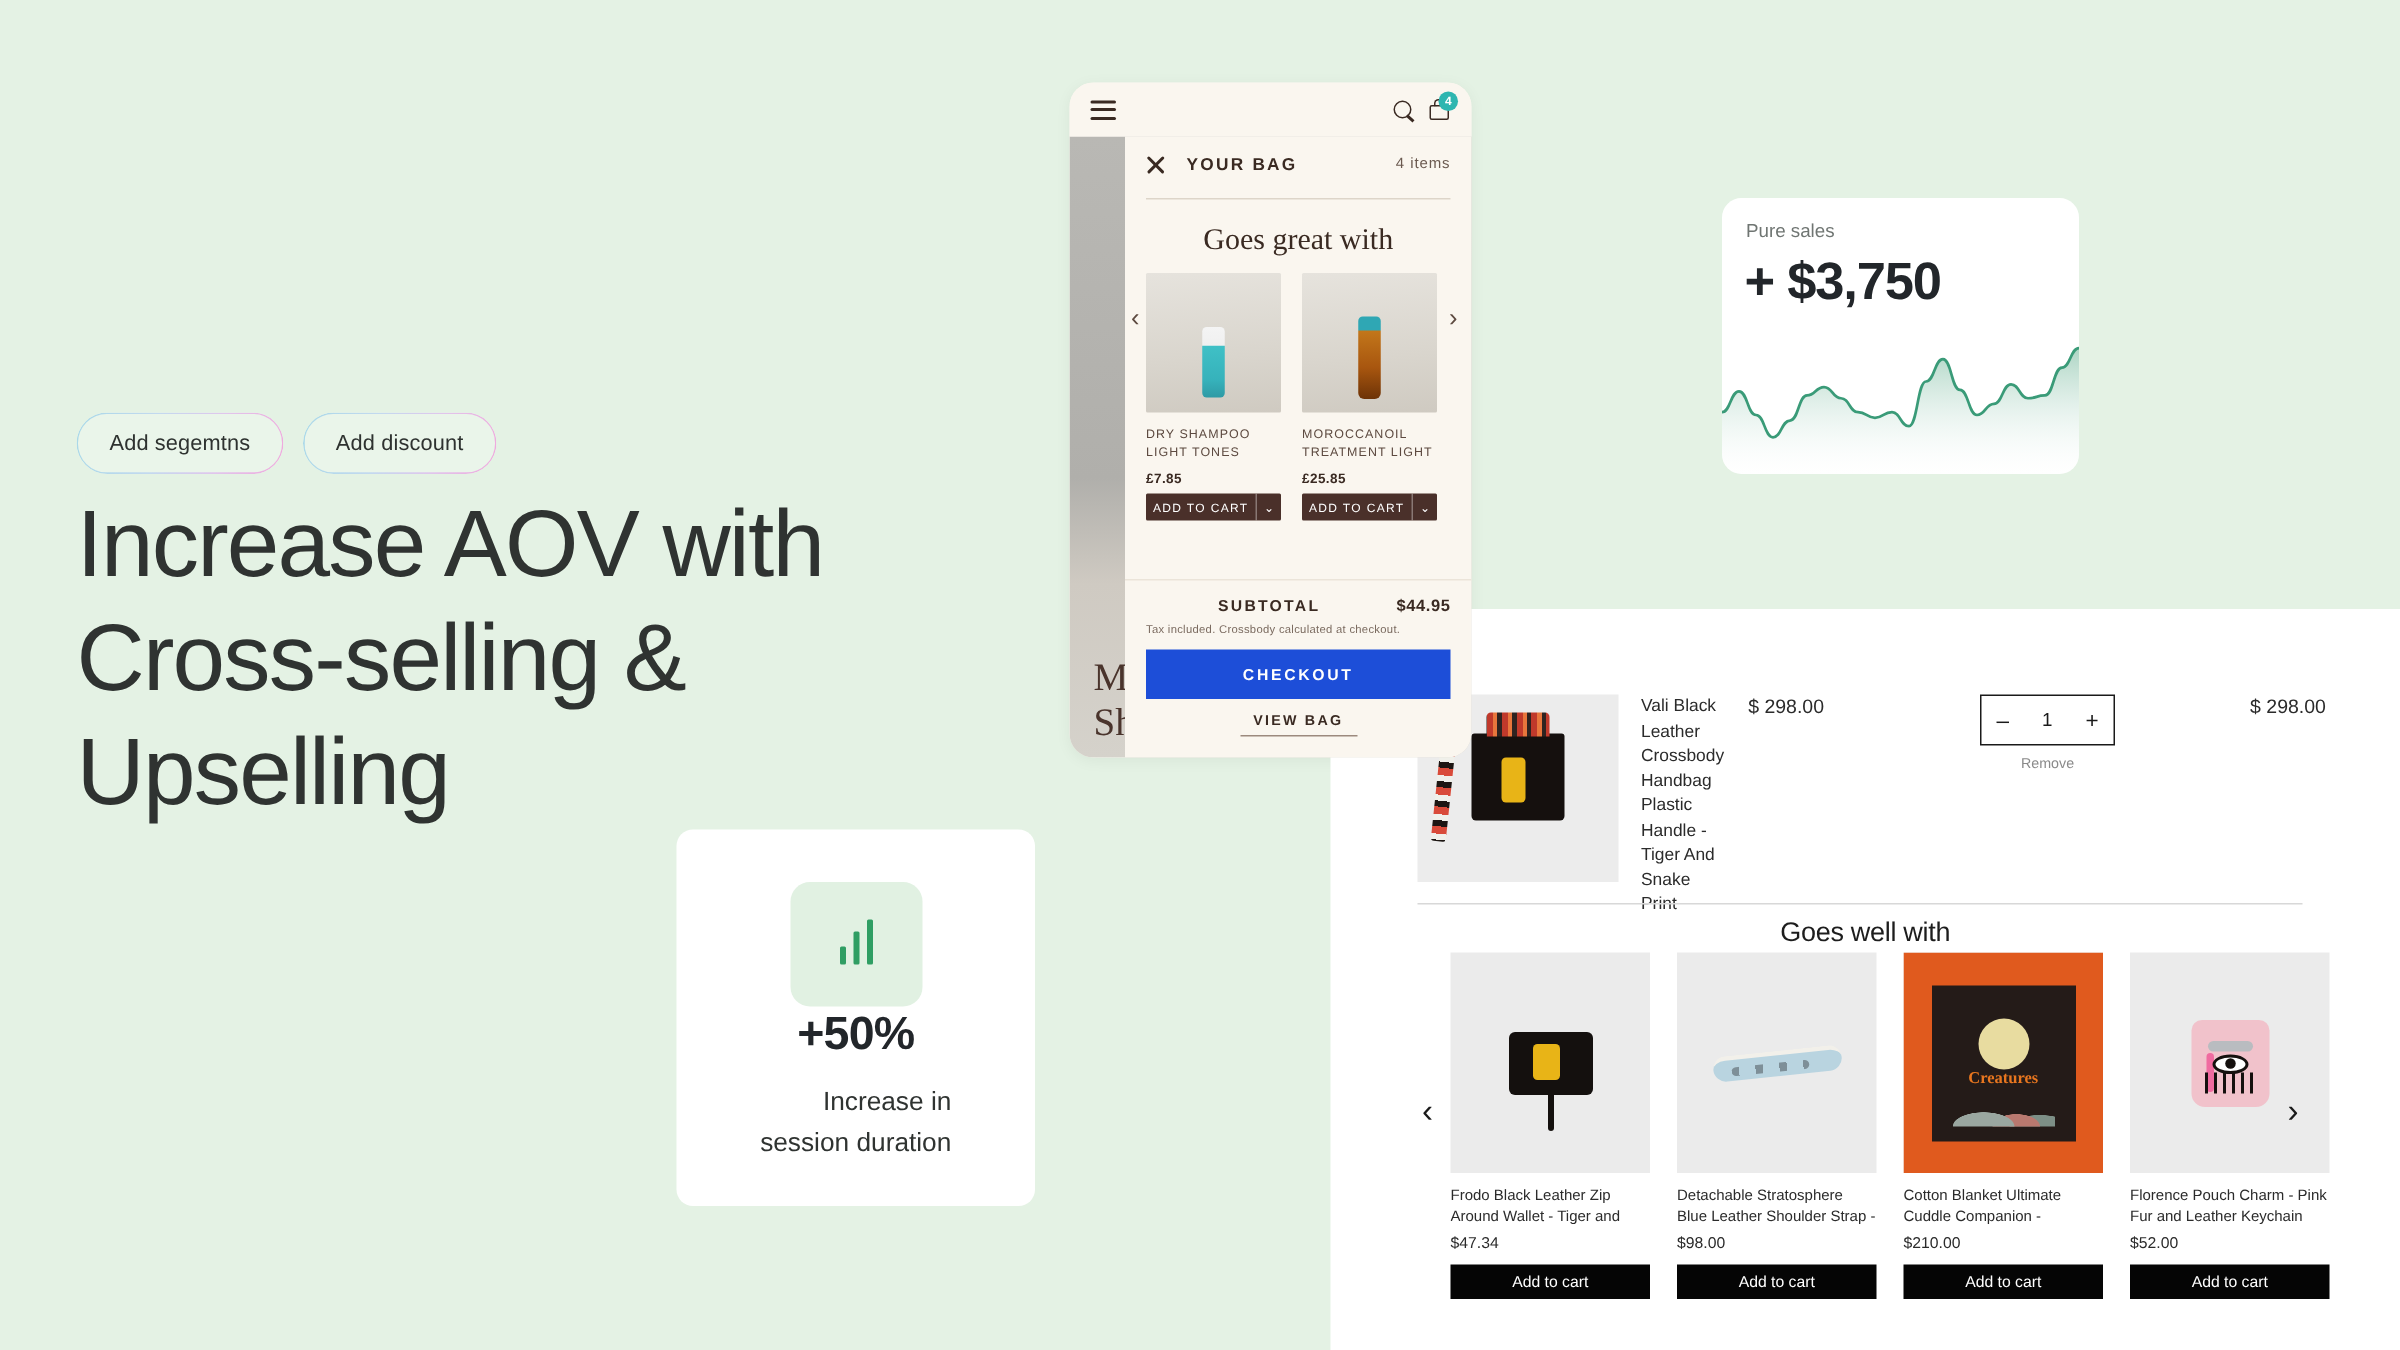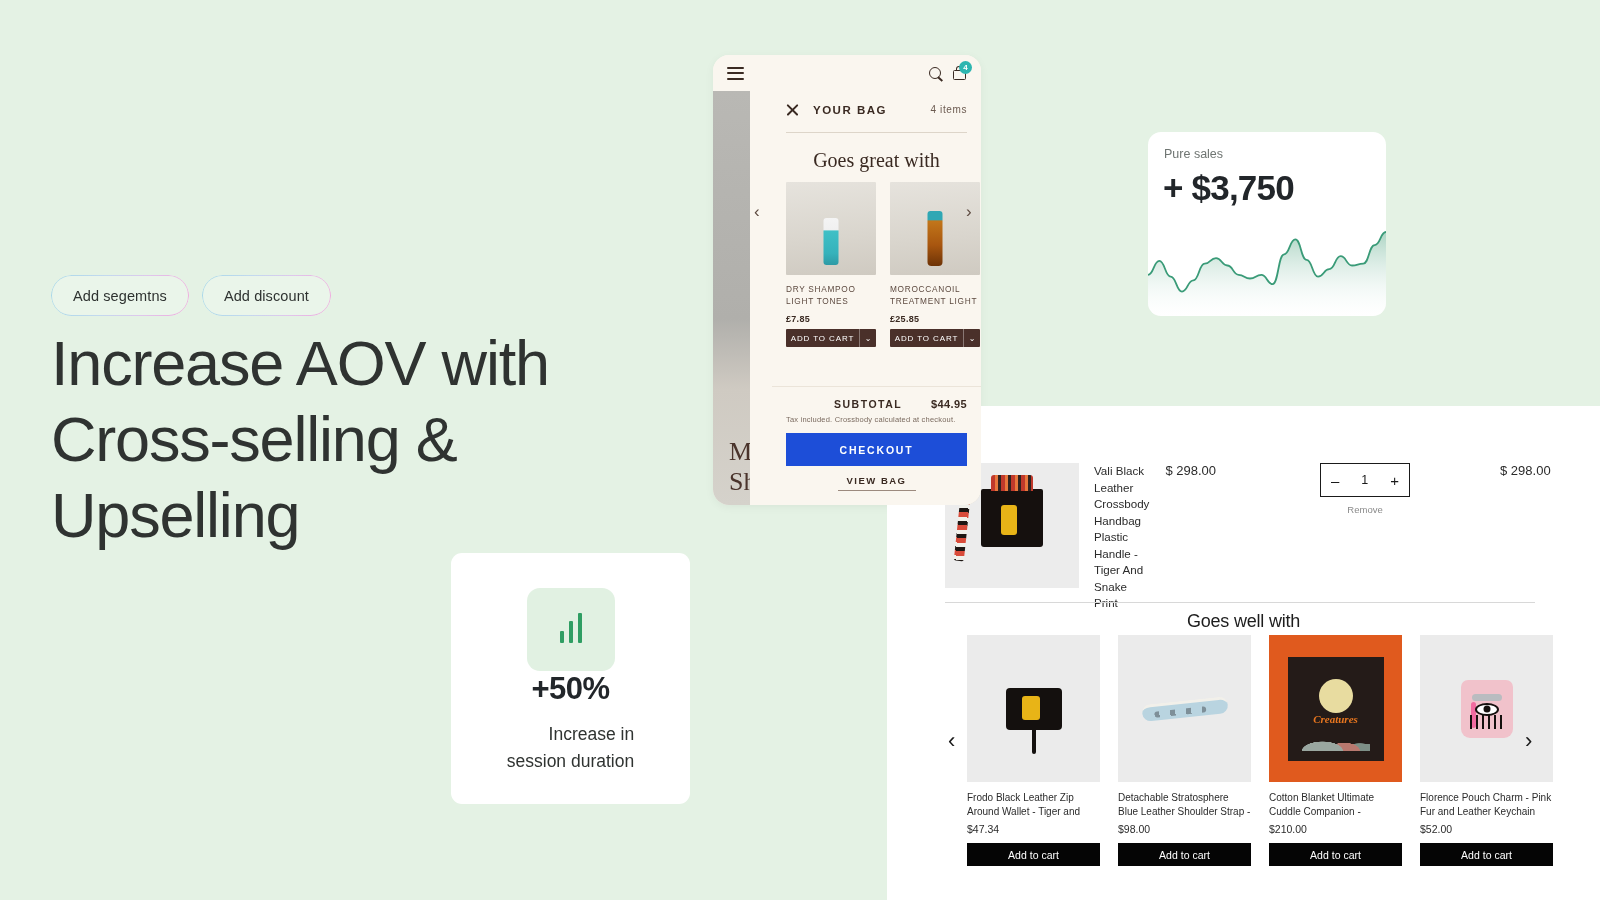--- a/index.html
+++ b/index.html
@@ -159,21 +159,21 @@
     position:absolute; left:16px; bottom:8px;
     font-family:"Liberation Serif", serif;
     font-size:26px; line-height:30px; color:#4a342c;
     white-space:nowrap;
   }
   .drawer {
     position:absolute; left:37px; top:36px;
     width:231px; height:414px;
     background:#faf6ef;
     z-index:2;
-    display:flex; flex-direction:column;padding-left:22px;
+    display:flex; flex-direction:column;
   }
   .drawer-head {
     display:flex; align-items:center;
     padding:12px 14px 10px 14px;
   }
   .x-icon { position:relative; width:13px; height:13px; }
   .x-icon::before, .x-icon::after {
     content:""; position:absolute; left:-1px; top:6px; width:15px; height:1.8px;
     background:#3a2a22; border-radius:1px;
   }
@@ -376,21 +376,21 @@
   .art-blanket {
     position:absolute; left:50%; top:50%; transform:translate(-50%,-50%);
     width:96px; height:104px; background:#241b18;
   }
   .art-moon {
     position:absolute; left:50%; top:22px; transform:translateX(-50%);
     width:34px; height:34px; border-radius:50%; background:#e8dca0;
   }
   .art-blanket-txt {
     position:absolute; left:0; right:0; top:56px; text-align:center;
-    color:#e8761f; font-size:11px; font-style:italic; font-weight:700;
+    color:#e8761f; font-size:11px; font-weight:700;
     font-family:"Liberation Serif", serif;
   }
   .art-blanket-hill {
     position:absolute; left:14px; bottom:10px; width:68px; height:22px;
     background:radial-gradient(ellipse at 30% 100%, #9aa7a0 0 30%, transparent 31%),
                radial-gradient(ellipse at 62% 100%, #b9796f 0 26%, transparent 27%),
                radial-gradient(ellipse at 85% 100%, #7d8f86 0 24%, transparent 25%);
   }
   .art-pouch {
     position:absolute; left:50%; top:50%; transform:translate(-50%,-50%);

